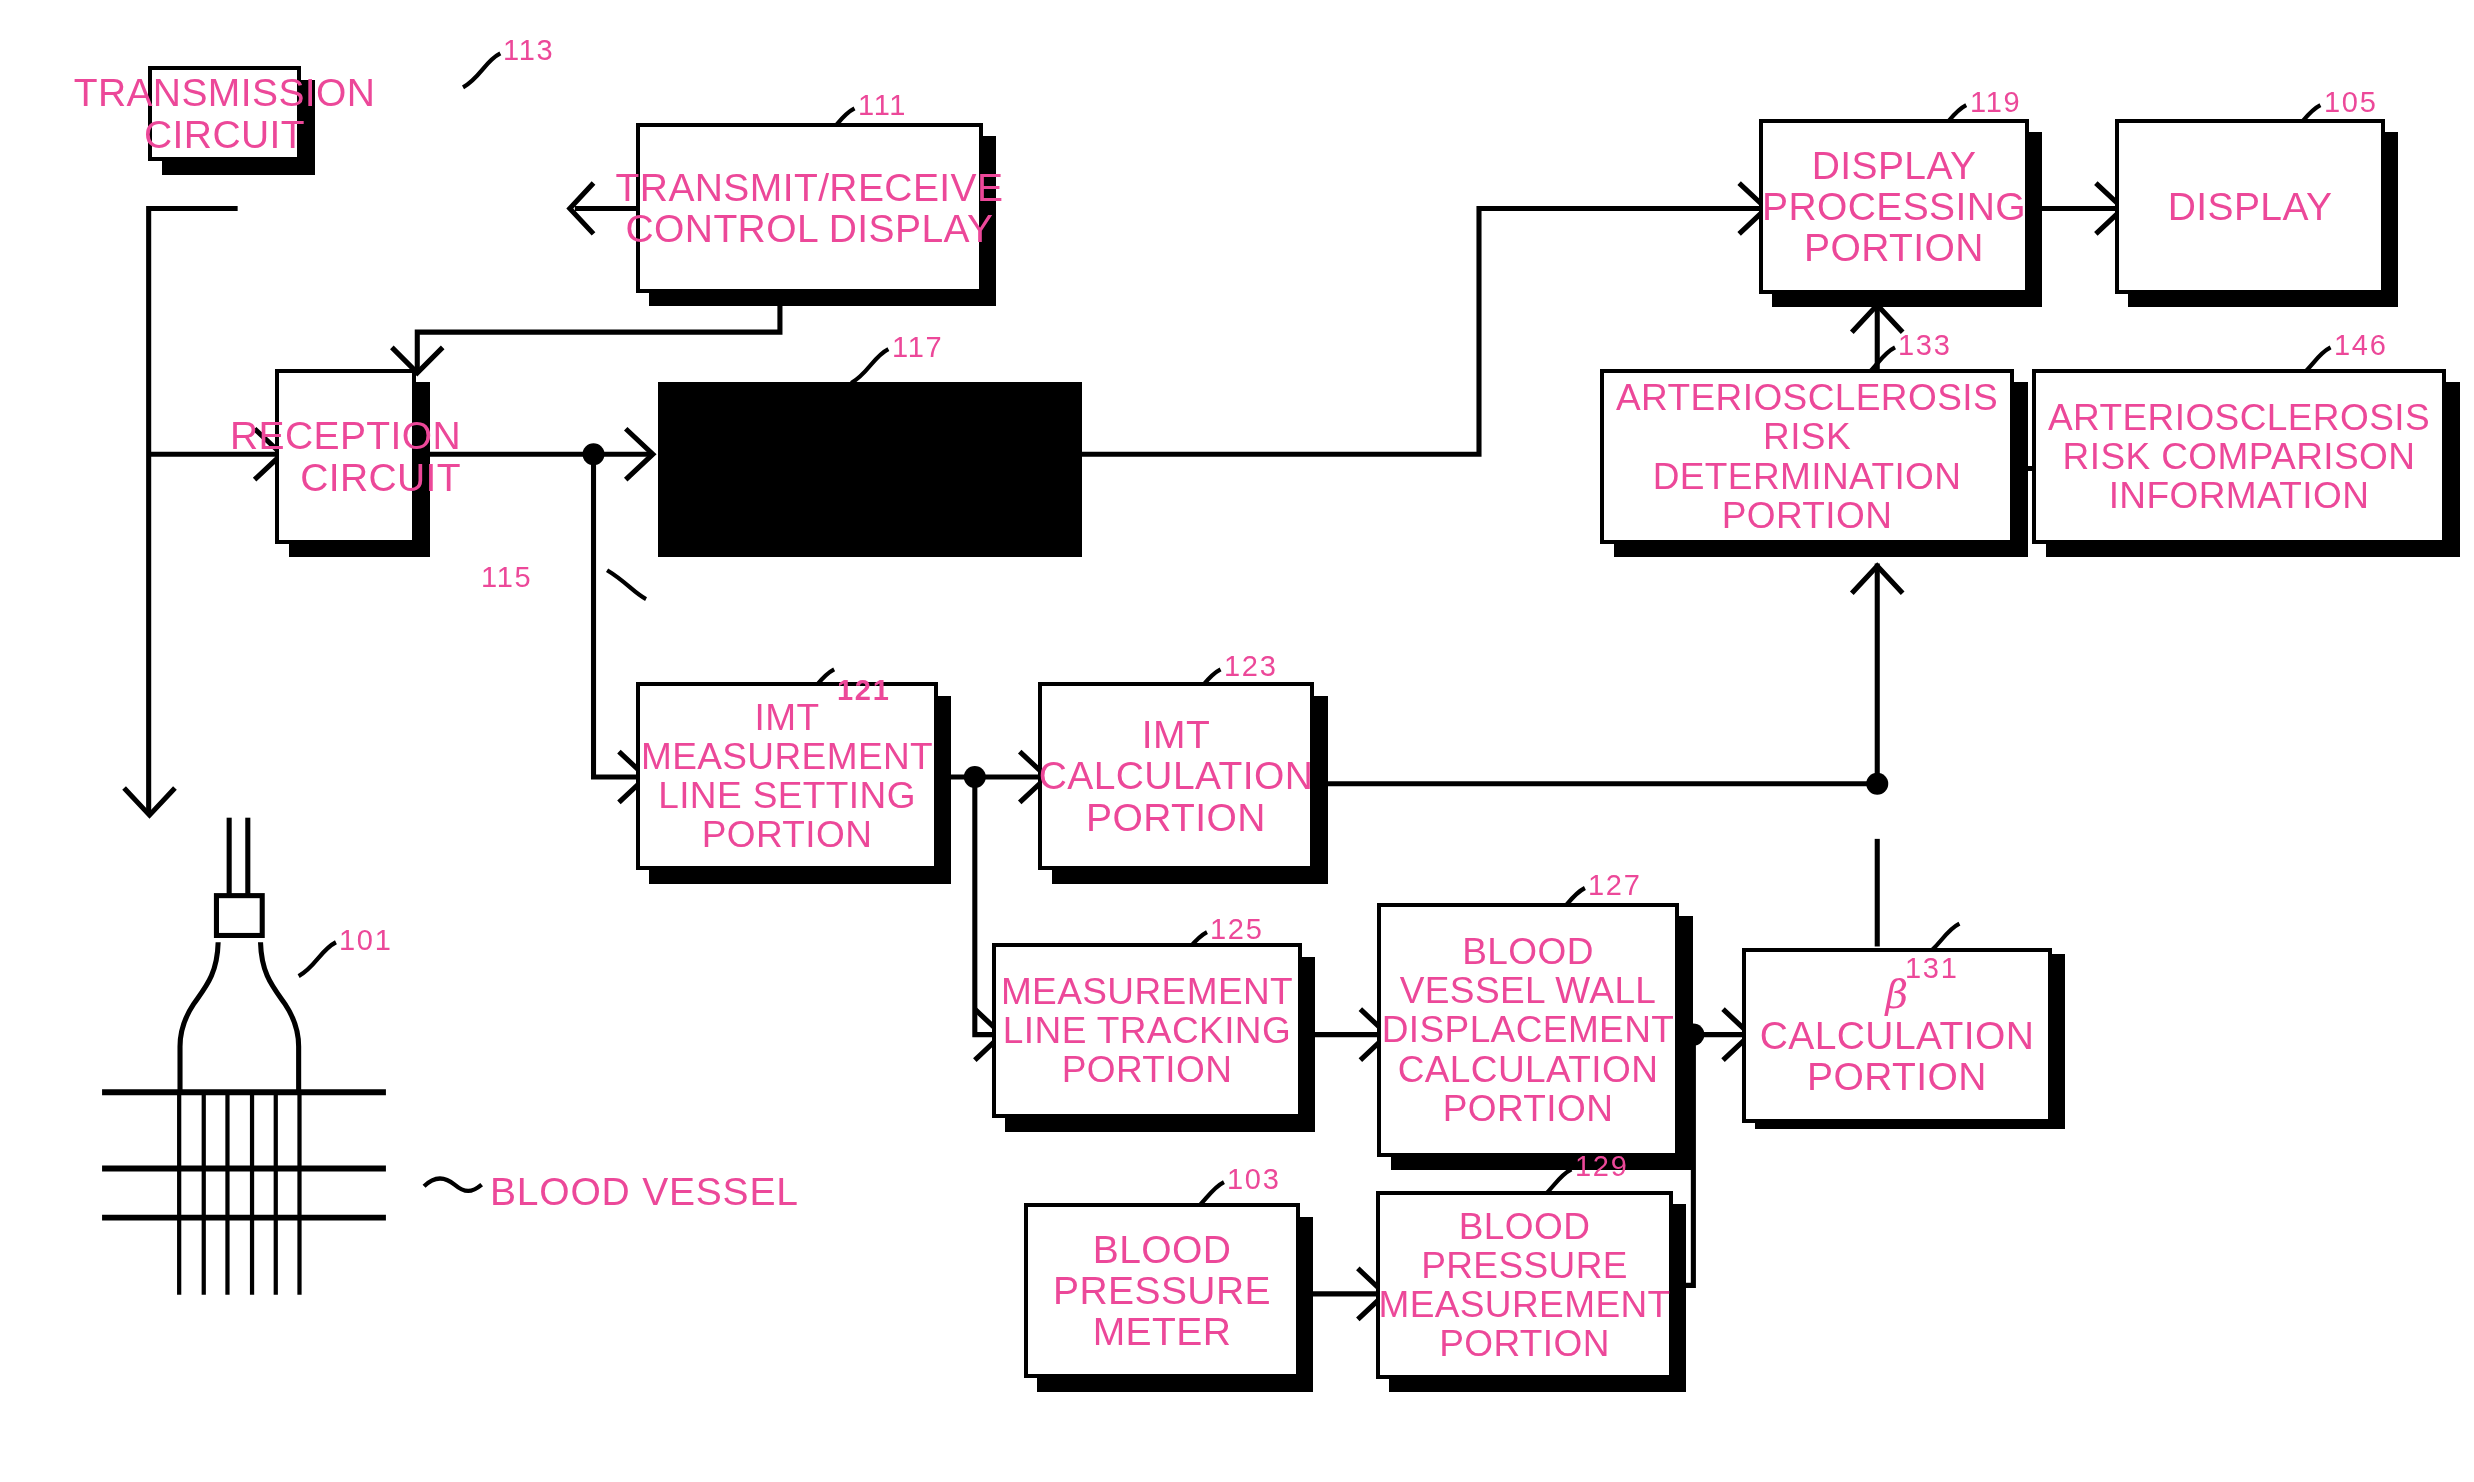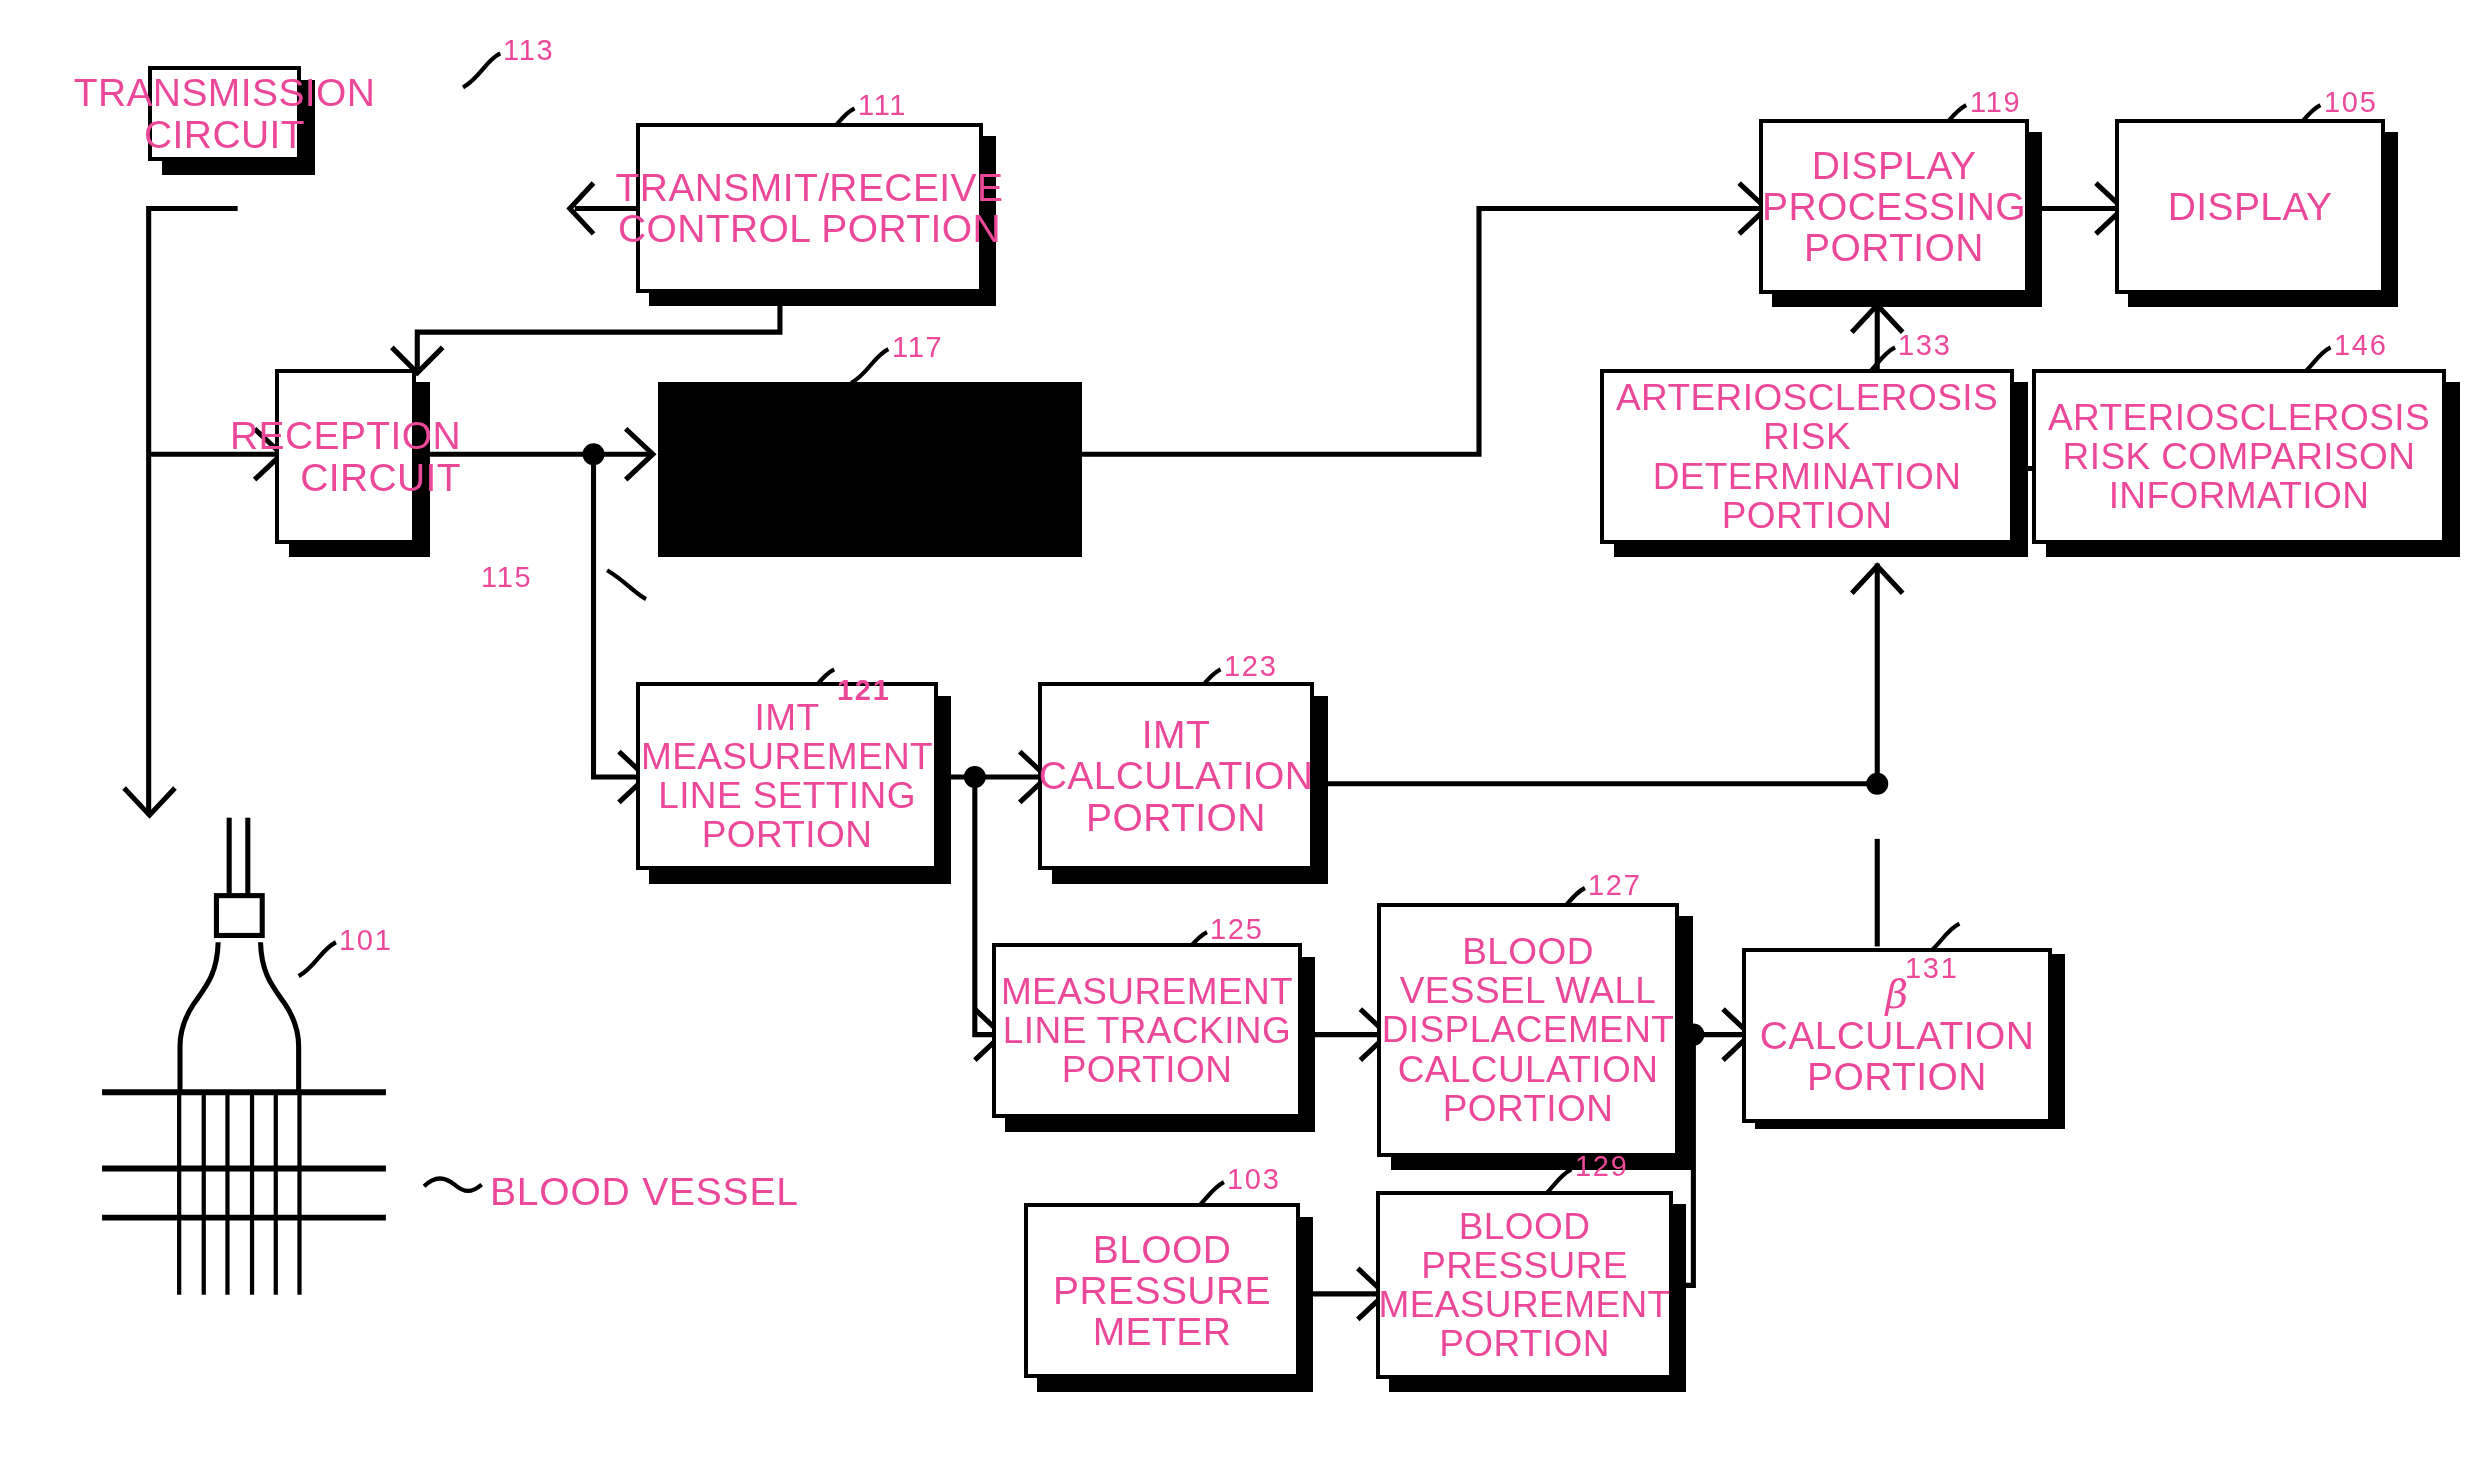--- a/index.html
+++ b/index.html
@@ -146,21 +146,21 @@
     </g>
   </svg>
 
   <div class="box f46" style="left:148px;top:66px;width:153px;height:95px;">
     <span class="txt">TRANSMISSION
 CIRCUIT</span>
   </div>
 
   <div class="box f46" style="left:636px;top:123px;width:347px;height:170px;">
     <span class="txt">TRANSMIT/RECEIVE
-CONTROL PORTION</span>
+CONTROL DISPLAY</span>
   </div>
 
   <div class="box f46" style="left:275px;top:369px;width:141px;height:175px;text-align:right;">
     <span class="txt">RECEPTION
 CIRCUIT</span>
   </div>
 
 
   <div class="box f46" style="left:1759px;top:119px;width:270px;height:175px;">
     <span class="txt">DISPLAY

